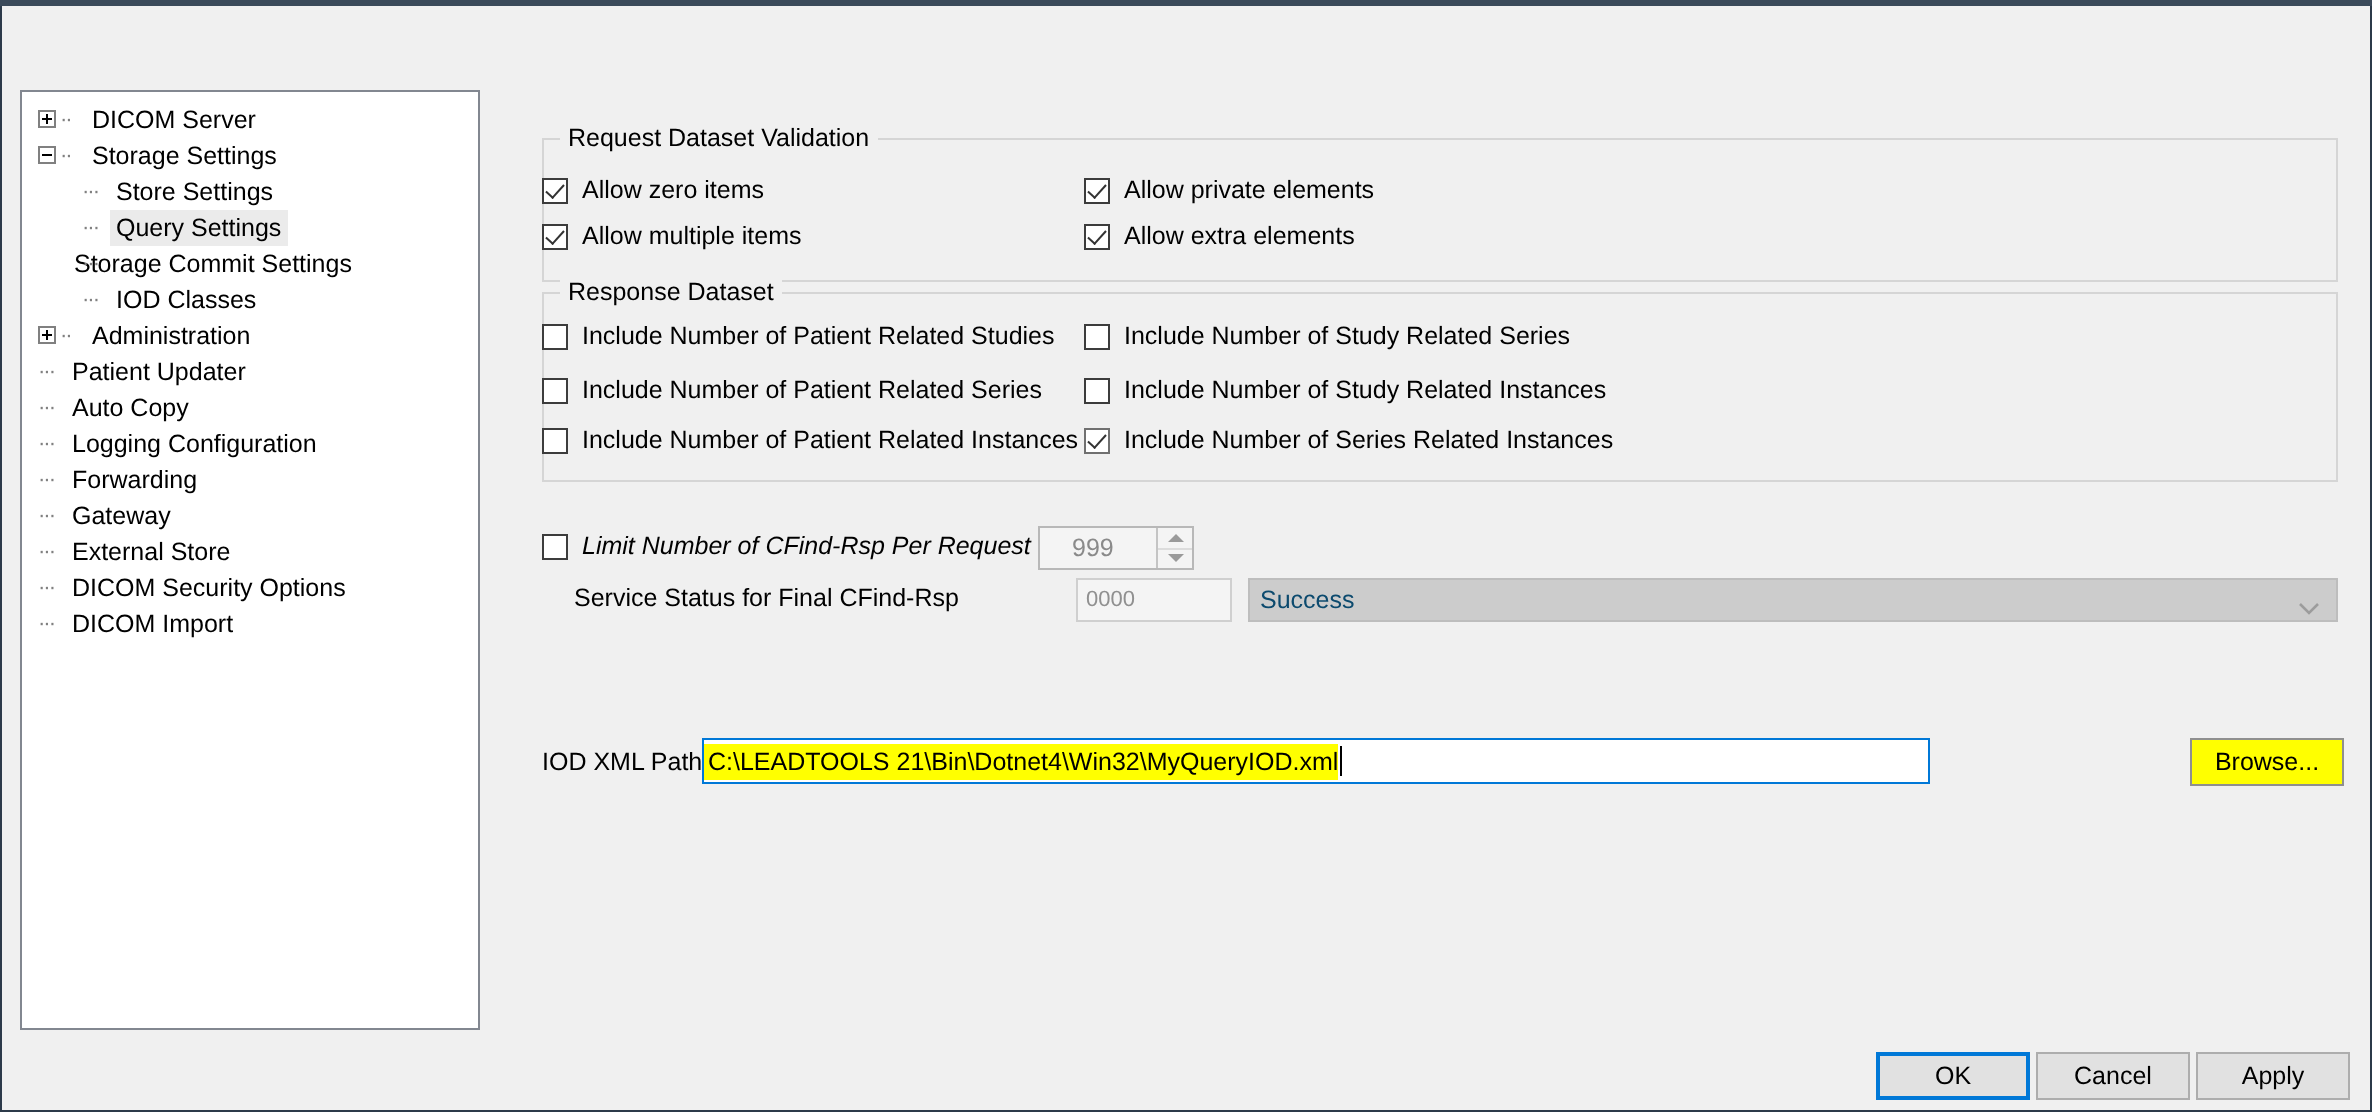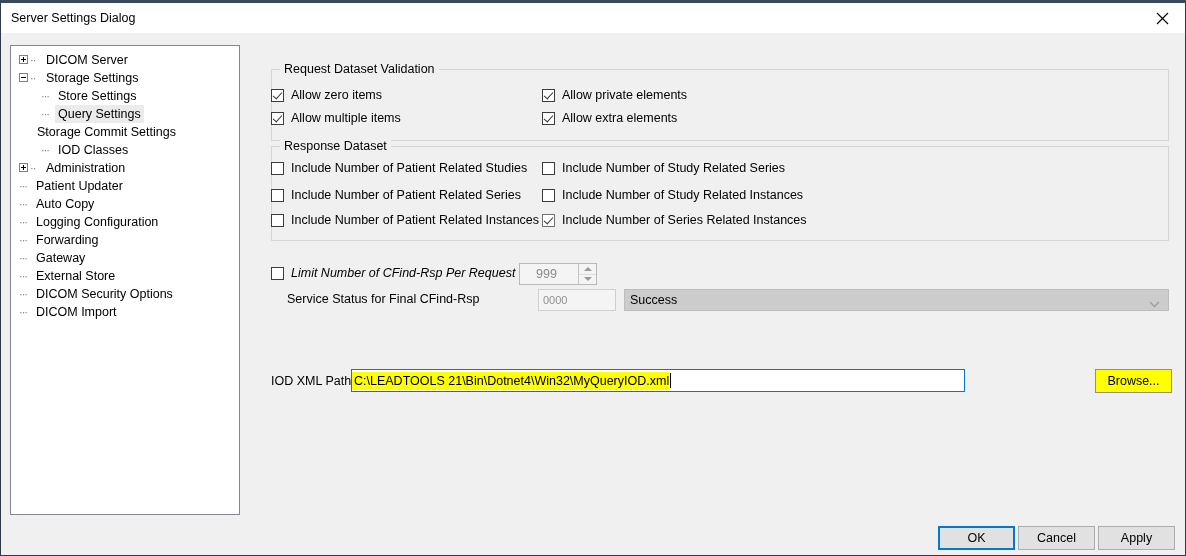--- a/index.html
+++ b/index.html
@@ -237,21 +237,21 @@
   }
   .combo-disabled {
     position: absolute;
     height: 22px;
     background: #cccccc;
     border: 1px solid #bdbdbd;
     box-sizing: border-box;
     display: flex;
     align-items: center;
     font-size: 12.5px;
-    color: #000000;
+    color: #0c4a6e;
     padding-left: 5px;
   }
   .combo-chevron {
     position: absolute;
     right: 8px;
     top: 7px;
   }
 
   
   .iod-label {
@@ -323,29 +323,20 @@
     border: 2px solid #0078d7;
   }
 </style>
 </head>
 <body>
 
 <div class="bg-strip"></div>
 
 <div class="dialog">
 
-  <div class="titlebar">
-    <div class="title-text">Server Settings Dialog</div>
-    <div class="close-btn">
-      <svg width="13" height="13" viewBox="0 0 13 13">
-        <line x1="1" y1="1" x2="12" y2="12" stroke="#000" stroke-width="1.1"></line>
-        <line x1="12" y1="1" x2="1" y2="12" stroke="#000" stroke-width="1.1"></line>
-      </svg>
-    </div>
-  </div>
 
   <div class="client">
 
     <div class="treeview">
       <div class="tree-inner" id="tree-inner">
           <div class="tree-node"><span class="glyph plus" style="left: 8px;"></span><span class="dotline" style="left: 19px;">··</span><span class="tree-label" style="margin-left: 32px;">DICOM Server</span></div>
           <div class="tree-node"><span class="glyph" style="left: 8px;"></span><span class="dotline" style="left: 19px;">··</span><span class="tree-label" style="margin-left: 32px;">Storage Settings</span></div>
           <div class="tree-node"><span class="dotline" style="left: 30px;">···</span><span class="tree-label" style="margin-left: 44px;">Store Settings</span></div>
           <div class="tree-node selected"><span class="dotline" style="left: 30px;">···</span><span class="tree-label" style="margin-left: 44px;">Query Settings</span></div>
           <div class="tree-node"><span class="dotline" style="left: 30px;">···</span><span class="tree-label" style="margin-left: 23px;">Storage Commit Settings</span></div>

